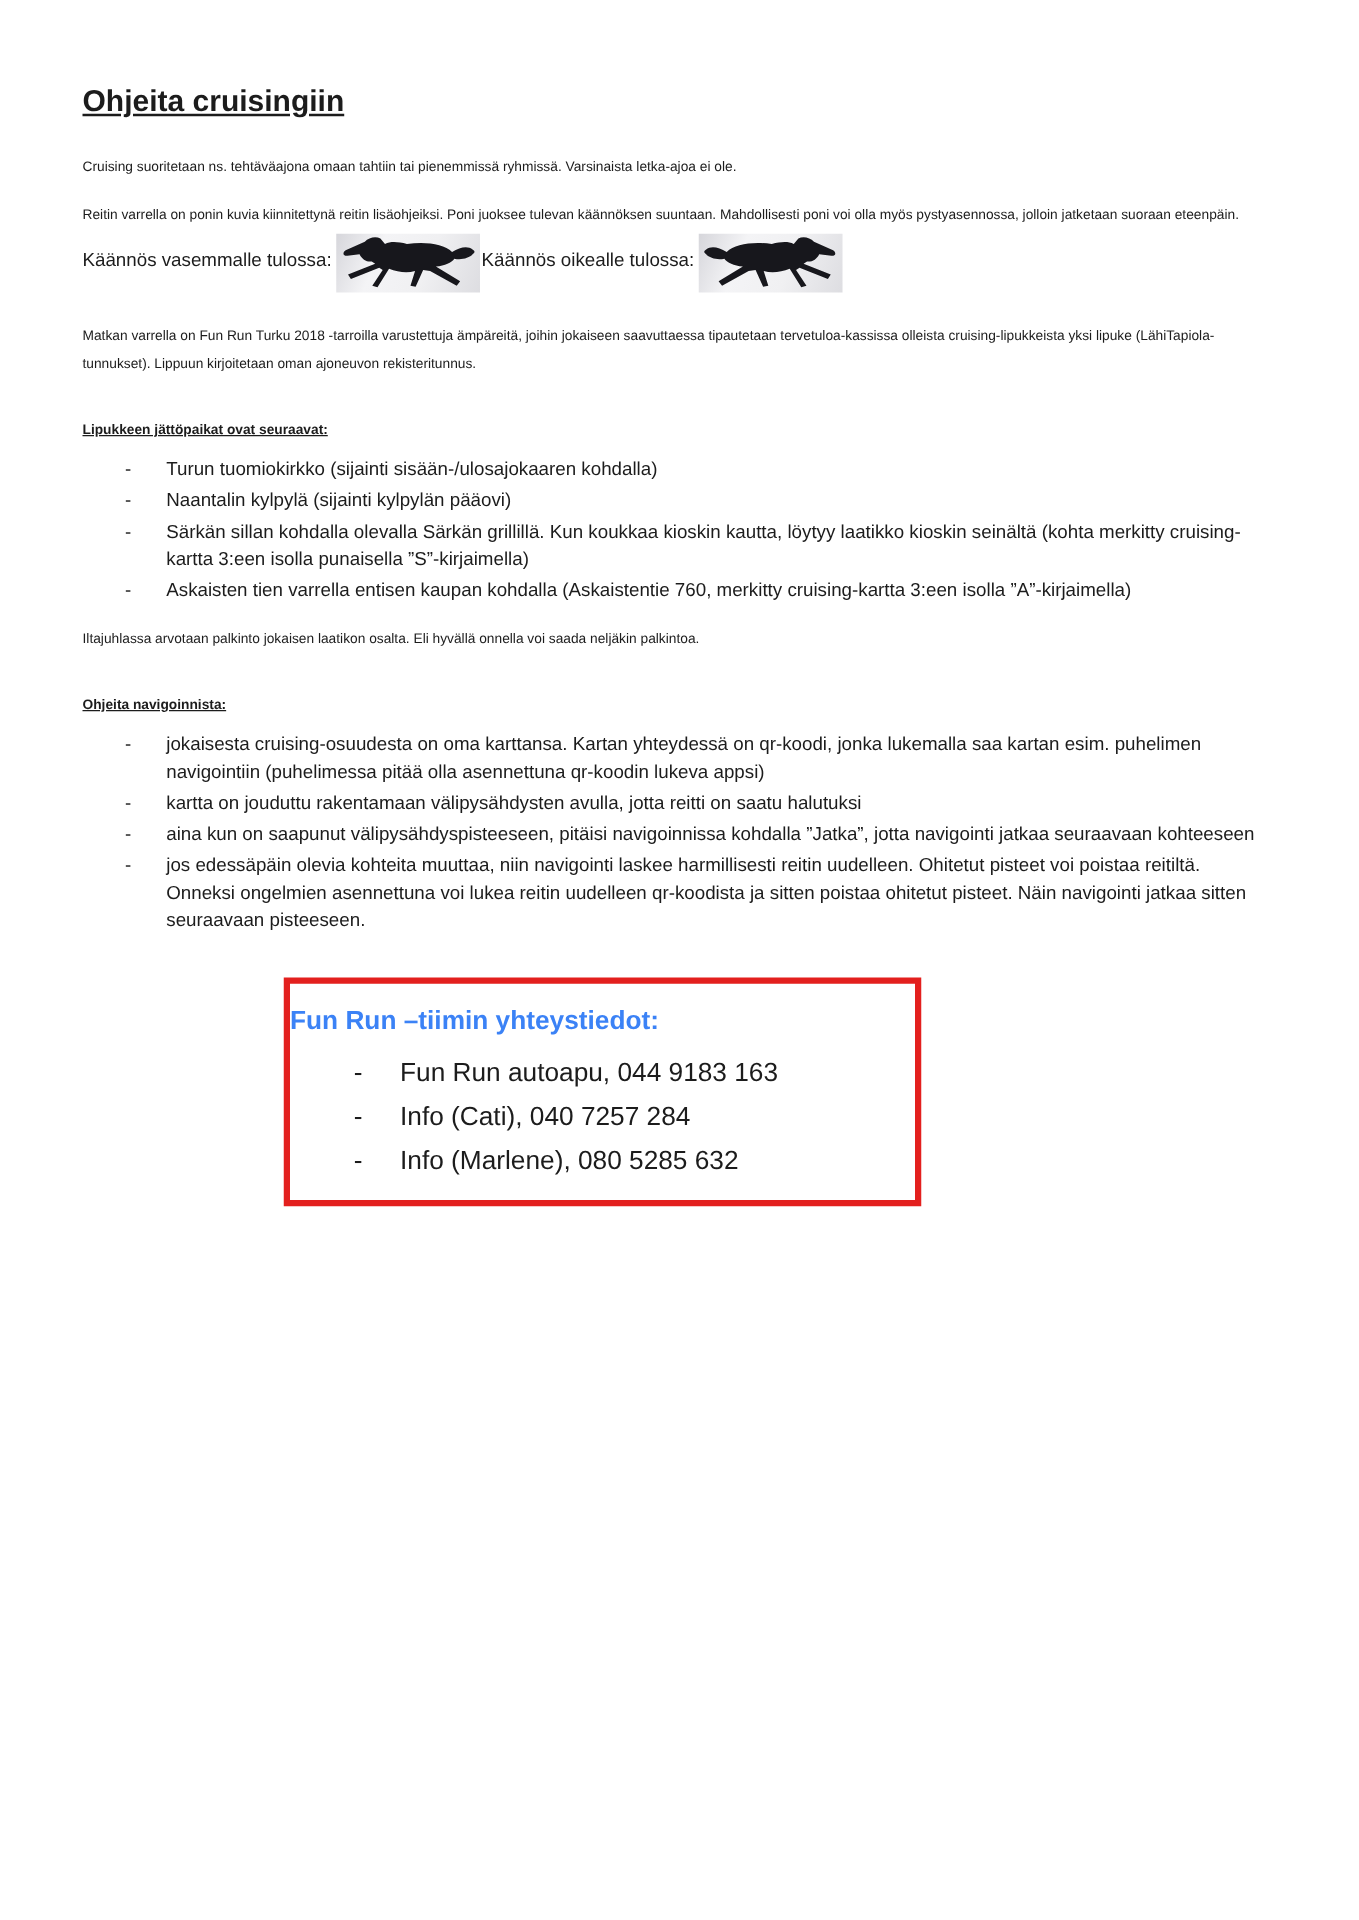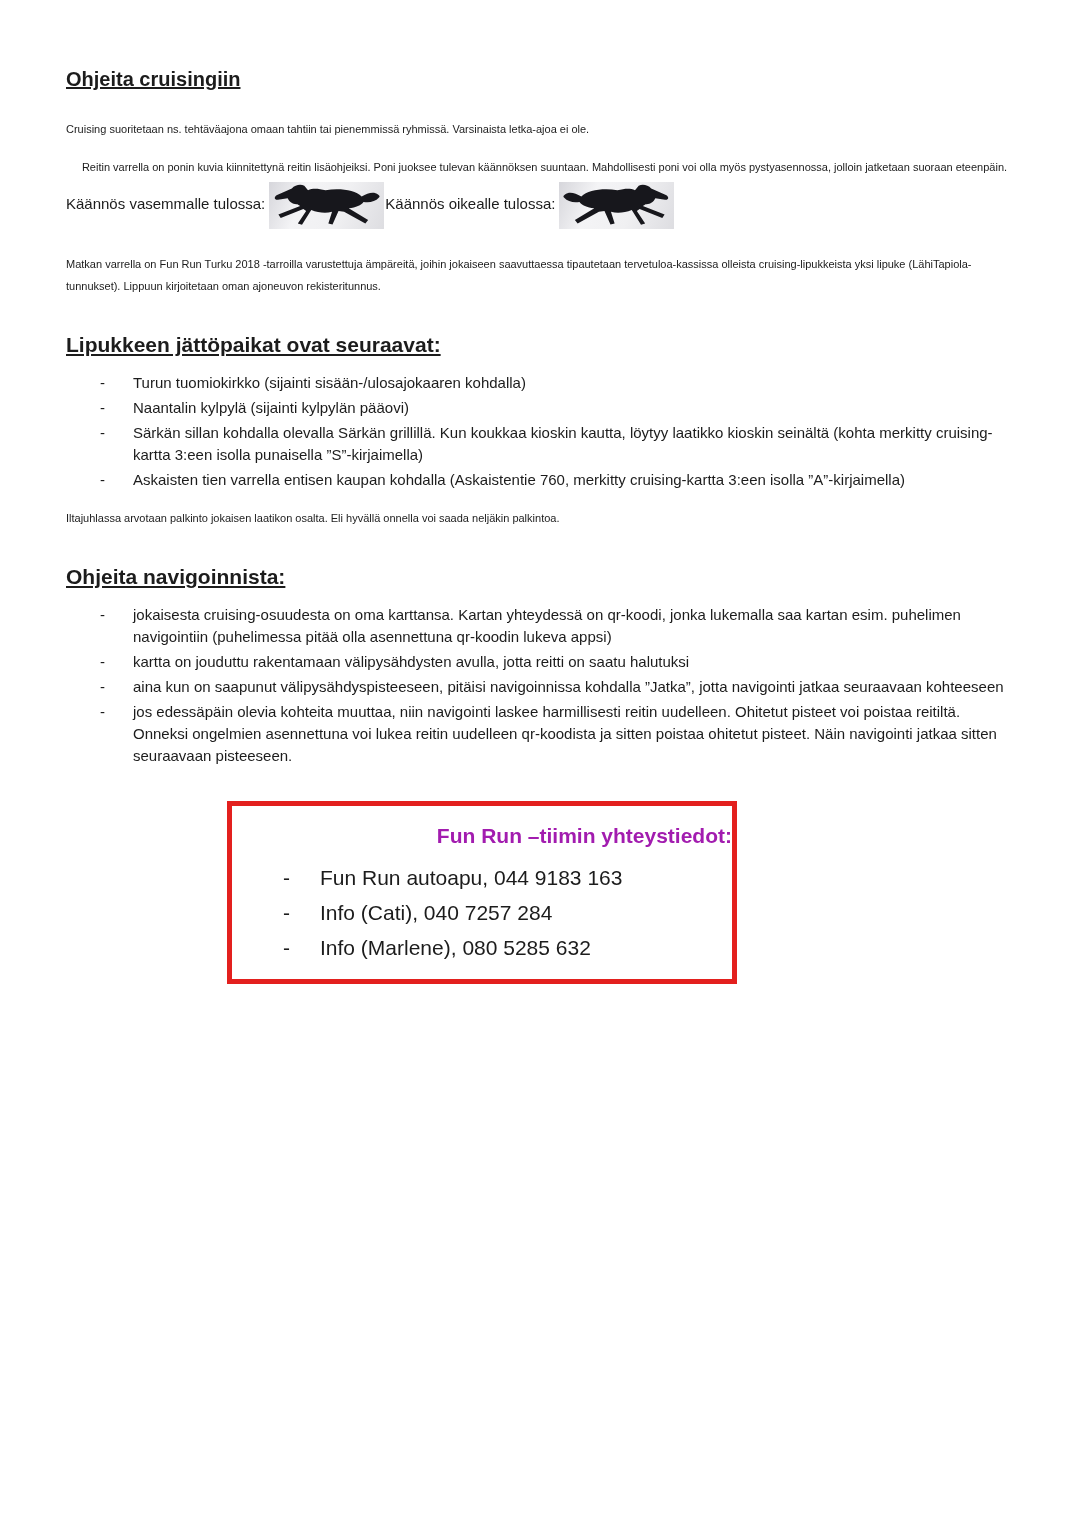--- a/index.html
+++ b/index.html
@@ -8,32 +8,32 @@
     width: 1087px;
     height: 1536px;
     background: #ffffff;
     box-sizing: border-box;
     padding: 68px 64px 0 66px;
     font-family: "Liberation Sans", sans-serif;
     color: #1c1c1c;
     overflow: hidden;
   }
   .doc-title {
-    font-size: 20px;
+    font-size: 24px;
     font-weight: bold;
     text-decoration: underline;
     margin: 0 0 27px 0;
   }
   .para {
     font-size: 11px;
     line-height: 22px;
     margin: 0 0 16px 0;
     max-width: 958px;
   }
-  .para.tight { margin-bottom: 0; text-align: center; }
+  .para.tight { margin-bottom: 0; }
   .pony-row {
     display: flex;
     align-items: center;
     margin: 4px 0 24px 0;
   }
   .pony-label {
     font-size: 15px;
     line-height: 22px;
     padding-bottom: 3px;
     white-space: nowrap;
@@ -44,21 +44,21 @@
     height: 47px;
     margin-left: 4px;
     flex: 0 0 auto;
     background: linear-gradient(112deg, #d6d6db 0%, #f4f4f6 30%, #f0f0f2 62%, #dddde1 100%);
     display: flex;
     align-items: center;
     justify-content: center;
   }
   .pony-photo svg { width: 111px; height: 45px; display: block; }
   .section-heading {
-    font-size: 21px;
+    font-size: 11px;
     font-weight: bold;
     text-decoration: underline;
     margin: 36px 0 15px 0;
   }
   ul.dash-list {
     list-style: none;
     margin: 0 0 16px 0;
     padding: 0;
   }
   .dash-list li {
@@ -71,25 +71,25 @@
   .dash-col { width: 33px; flex: 0 0 auto; }
   .li-text { flex: 1 1 auto; max-width: 872px; }
   .contact-box {
     box-sizing: border-box;
     width: 510px;
     margin: 34px 0 0 161px;
     border: 5px solid #e3201e;
     padding: 16px 0 10px 0;
   }
   .contact-title {
-    color: #a21caf;
+    color: #3b82f6;
     font-weight: bold;
     font-size: 21px;
     line-height: 28px;
-    text-align: right;
+    text-align: left;
     margin: 0 0 14px 0;
   }
   ul.contact-list {
     list-style: none;
     margin: 0;
     padding: 0 0 0 51px;
   }
   .contact-list li {
     display: flex;
     font-size: 21px;

